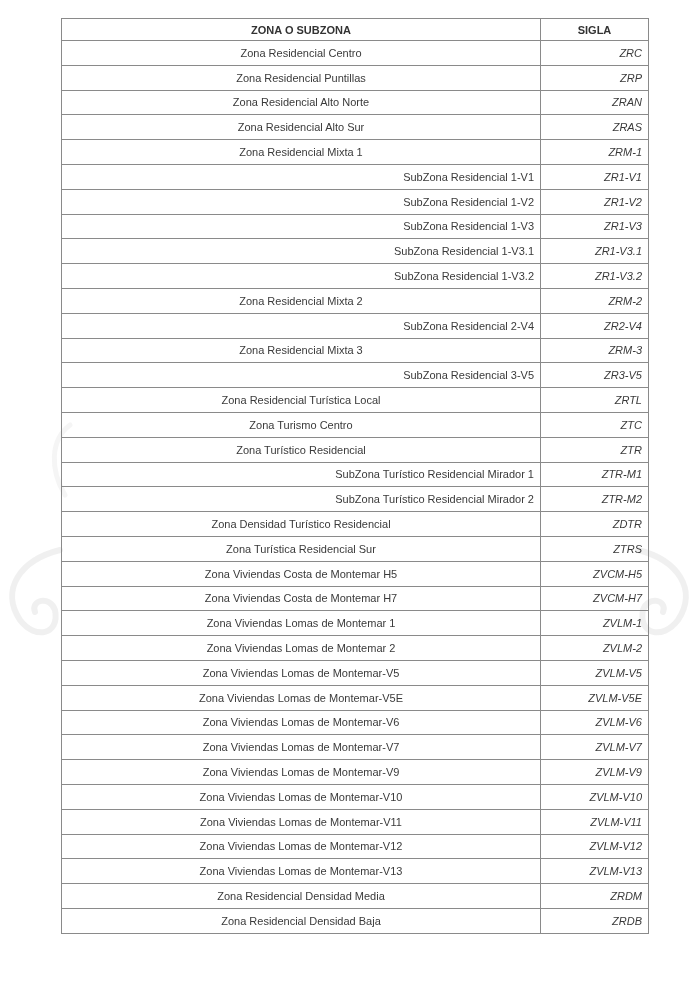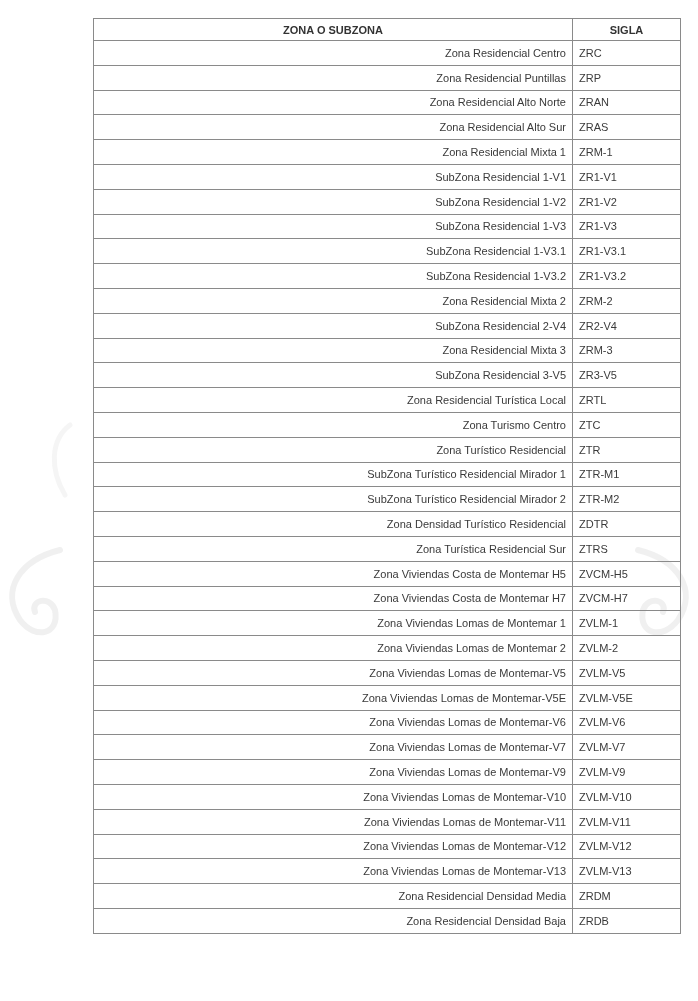--- a/index.html
+++ b/index.html
@@ -24,21 +24,20 @@
     .wm-right { right: -10px; top: 540px; width: 80px; height: 110px; }
     .wm-top-left { left: 40px; top: 420px; width: 40px; height: 80px; }
 
     table.zones {
       position: absolute;
       left: 61px;
       top: 18px;
       width: 587px;
       border-collapse: collapse;
       table-layout: fixed;
-      margin-left: 32px;
     }
     table.zones col.c1 { width: 479px; }
     table.zones col.c2 { width: 108px; }
     table.zones th, table.zones td {
       border: 1px solid #8a8a8a;
       font-size: 11px;
       padding: 0 6px;
       white-space: nowrap;
       overflow: hidden;
     }
@@ -46,23 +45,23 @@
       height: 21px;
       font-weight: bold;
       text-align: center;
       color: #333;
       font-size: 11px;
     }
     table.zones td {
       height: 23.8px;
       vertical-align: middle;
     }
-    td.zone { text-align: right; }
-    td.zone.sub { }
-    td.sigla { text-align: left; }
+    td.zone { text-align: center; }
+    td.zone.sub { text-align: right; }
+    td.sigla { text-align: right; font-style: italic; }
   </style>
 </head>
 <body>
 
 <svg class="watermark wm-left" viewBox="0 0 80 110">
   <path d="M70 10 C 30 20, 10 50, 30 80 C 45 100, 70 95, 65 70 C 60 55, 40 60, 45 72" fill="none" stroke="#e2e2e2" stroke-width="6" stroke-linecap="round"></path>
 </svg>
 <svg class="watermark wm-top-left" viewBox="0 0 40 80">
   <path d="M30 5 C 10 20, 10 50, 25 75" fill="none" stroke="#ececec" stroke-width="5" stroke-linecap="round"></path>
 </svg>

